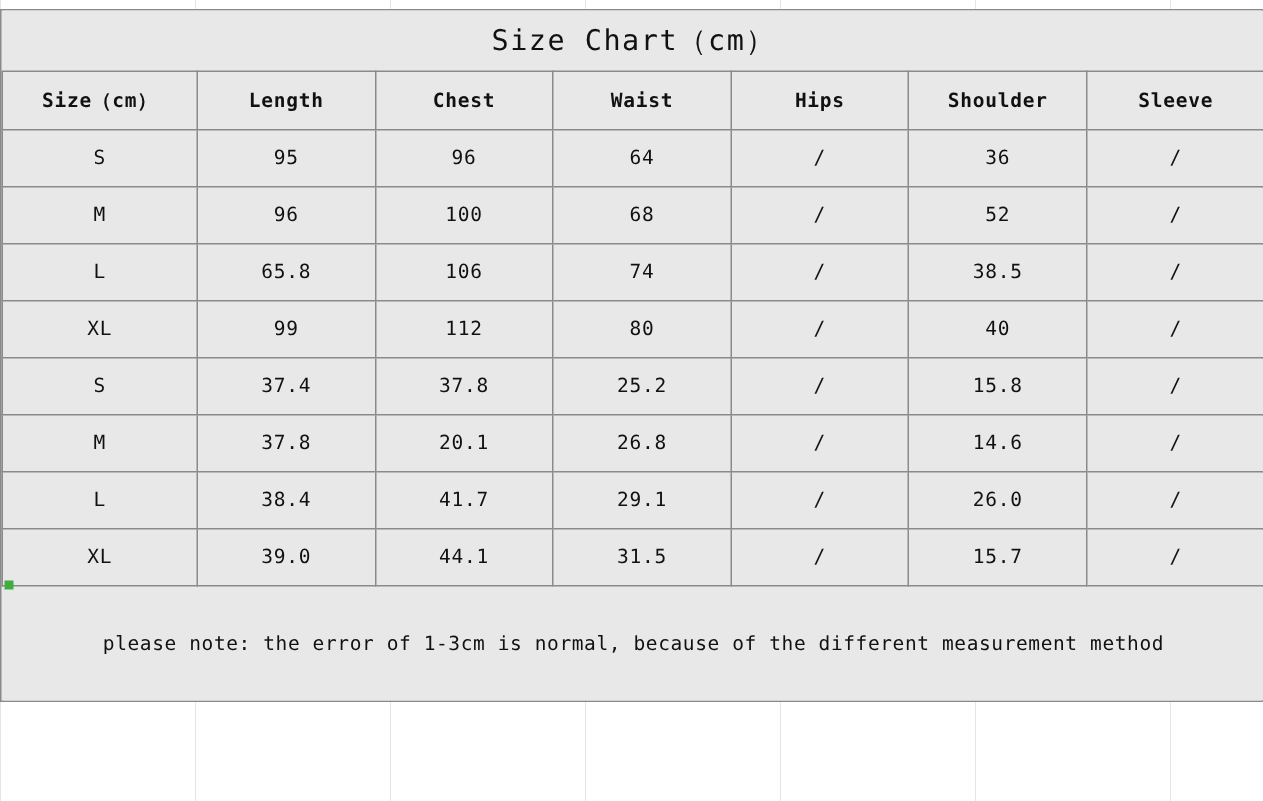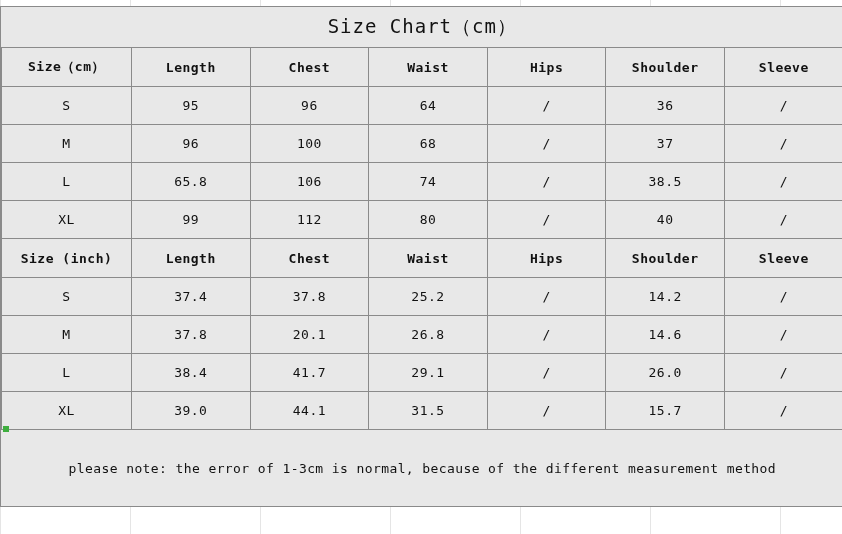--- a/index.html
+++ b/index.html
@@ -130,21 +130,21 @@
           <td>/</td>
           <td>36</td>
           <td>/</td>
         </tr>
         <tr>
           <td>M</td>
           <td>96</td>
           <td>100</td>
           <td>68</td>
           <td>/</td>
-          <td>37</td>
+          <td>52</td>
           <td>/</td>
         </tr>
         <tr>
           <td>L</td>
           <td>65.8</td>
           <td>106</td>
           <td>74</td>
           <td>/</td>
           <td>38.5</td>
           <td>/</td>
@@ -153,37 +153,28 @@
           <td>XL</td>
           <td>99</td>
           <td>112</td>
           <td>80</td>
           <td>/</td>
           <td>40</td>
           <td>/</td>
         </tr>
 
 
-        <tr class="header-row">
-          <td>Size (inch)</td>
-          <td>Length</td>
-          <td>Chest</td>
-          <td>Waist</td>
-          <td>Hips</td>
-          <td>Shoulder</td>
-          <td>Sleeve</td>
-        </tr>
 
         <tr>
           <td>S</td>
           <td>37.4</td>
           <td>37.8</td>
           <td>25.2</td>
           <td>/</td>
-          <td>14.2</td>
+          <td>15.8</td>
           <td>/</td>
         </tr>
         <tr>
           <td>M</td>
           <td>37.8</td>
           <td>20.1</td>
           <td>26.8</td>
           <td>/</td>
           <td>14.6</td>
           <td>/</td>

